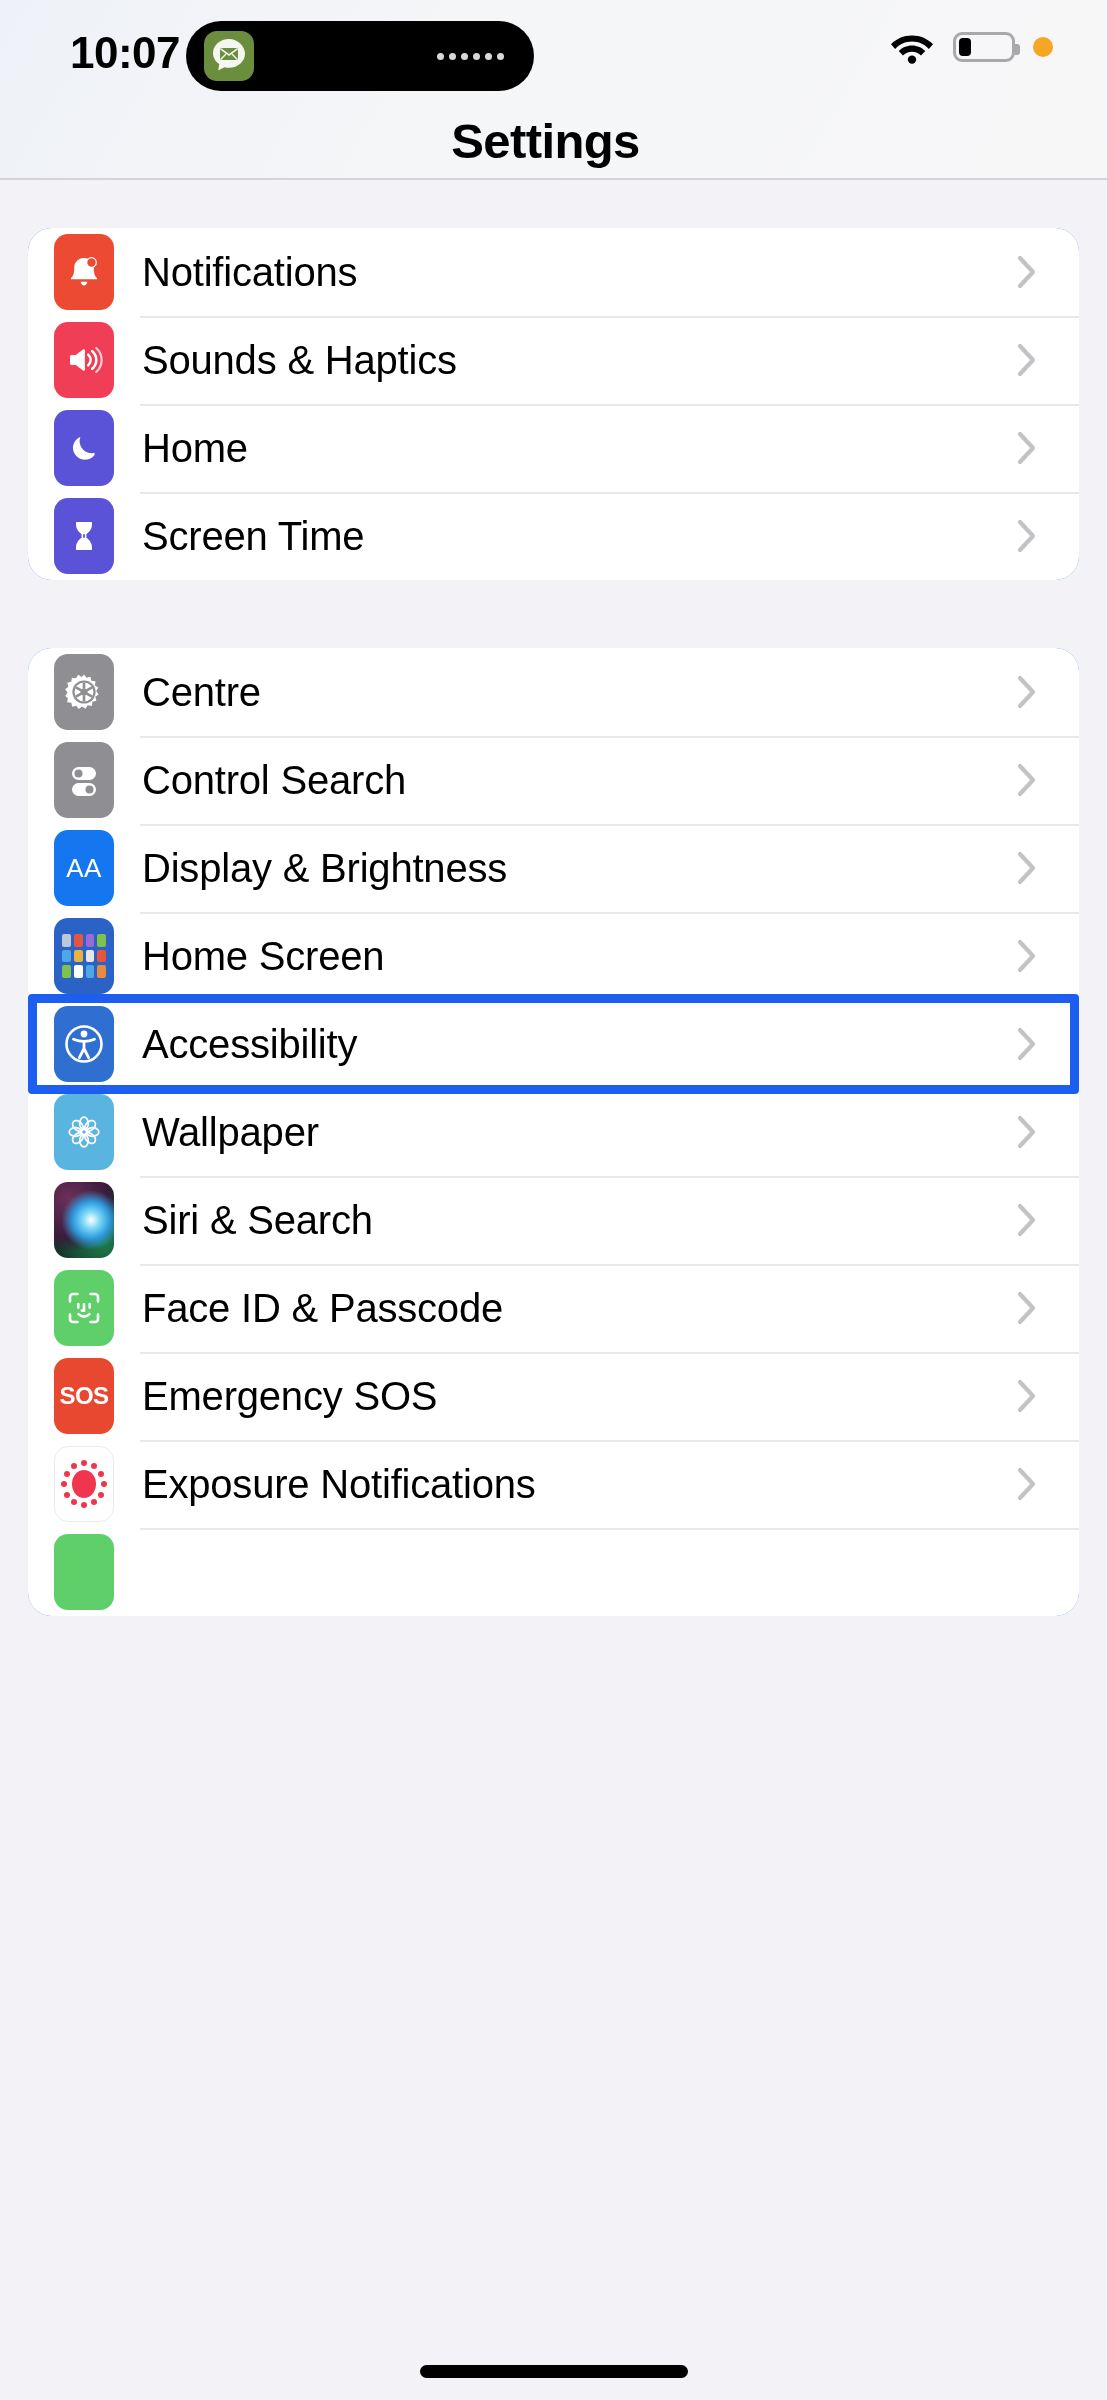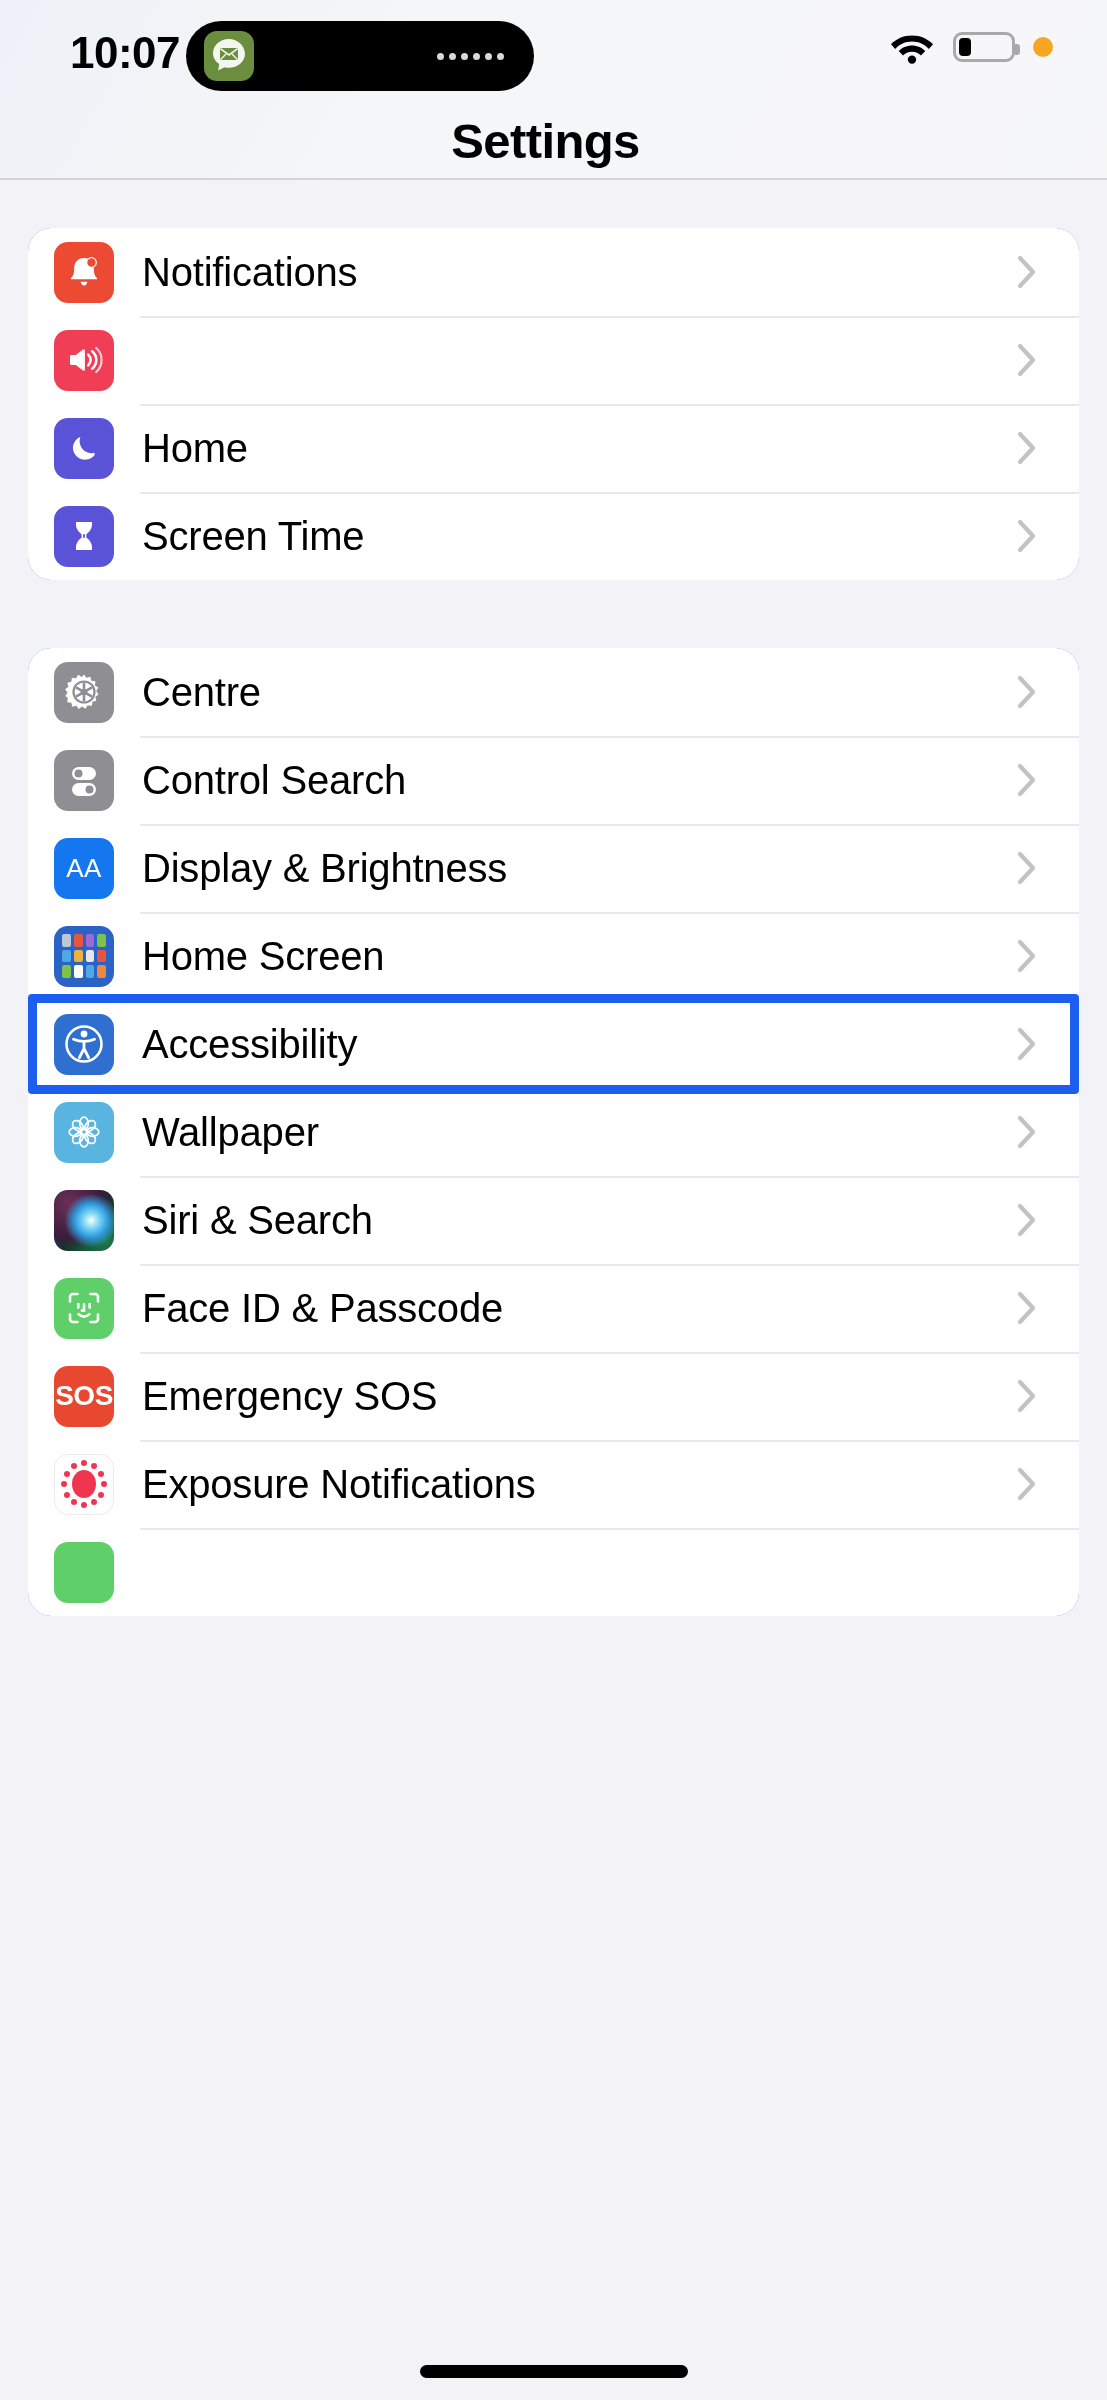--- a/index.html
+++ b/index.html
@@ -123,21 +123,21 @@
     background:#fff;
   }
   .row + .row::before{
     content:"";
     position:absolute;
     left:112px;right:0;top:0;
     height:2px;
     background:#e8e8ea;
   }
   .row-icon{
-    width:60px;height:61px;
+    width:60px;height:76px;
     border-radius:14px;
     flex:0 0 60px;
     display:flex;align-items:center;justify-content:center;
     overflow:hidden;
     position:relative;
   }
   .row-label{
     margin-left:28px;
     font-size:40px;
     color:#000;
@@ -168,21 +168,21 @@
       radial-gradient(circle at 24% 22%, #6c2f58 0%, #3a1c3c 52%, transparent 70%),
       radial-gradient(circle at 84% 80%, #1f7a4a 0%, #14342c 60%, transparent 78%),
       radial-gradient(circle at 16% 84%, #27487a 0%, transparent 66%),
       #120e18;
   }
   .bg-homescreen{ background:#2b62c6; }
 
   .sos-text{
     color:#fff;
     font-weight:700;
-    font-size:28px;
+    font-size:24px;
     letter-spacing:-0.5px;
   }
   .aa-text{
     color:#fff;
     font-size:26px;
     letter-spacing:0.5px;
   }
 
   
   .hs-grid{
@@ -297,20 +297,21 @@
 
     <div class="row">
       <div class="row-icon bg-pink">
         <svg width="40" height="40" viewBox="0 0 40 40">
           <path d="M19 9.5 11.8 15H7.5c-.8 0-1.5.7-1.5 1.5v7c0 .8.7 1.5 1.5 1.5h4.3L19 30.5c.8.6 1.9 0 1.9-1v-19c0-1-1.1-1.6-1.9-1z" fill="#fff"></path>
           <path d="M24.2 14.6c1.5 1.4 2.4 3.3 2.4 5.4s-.9 4-2.4 5.4" fill="none" stroke="#fff" stroke-width="2.5" stroke-linecap="round"></path>
           <path d="M28.2 11.2c2.5 2.2 4.1 5.3 4.1 8.8s-1.6 6.6-4.1 8.8" fill="none" stroke="#fff" stroke-width="2.5" stroke-linecap="round"></path>
           <path d="M32.2 8c3.3 2.9 5.4 7.1 5.4 12s-2.1 9.1-5.4 12" fill="none" stroke="#fff" stroke-width="2.2" stroke-linecap="round" opacity="0.75"></path>
         </svg>
       </div>
+      <div class="row-label">Sounds &amp; Haptics</div>
       <span class="chevron">
         <svg width="20" height="34" viewBox="0 0 20 34">
             <path d="M3 3l13 14L3 31" fill="none" stroke="#c3c3c7" stroke-width="4.2" stroke-linecap="round" stroke-linejoin="round"></path>
           </svg>
       </span>
     </div>
 
     <div class="row">
       <div class="row-icon bg-indigo">
         <svg width="40" height="40" viewBox="0 0 40 40">

